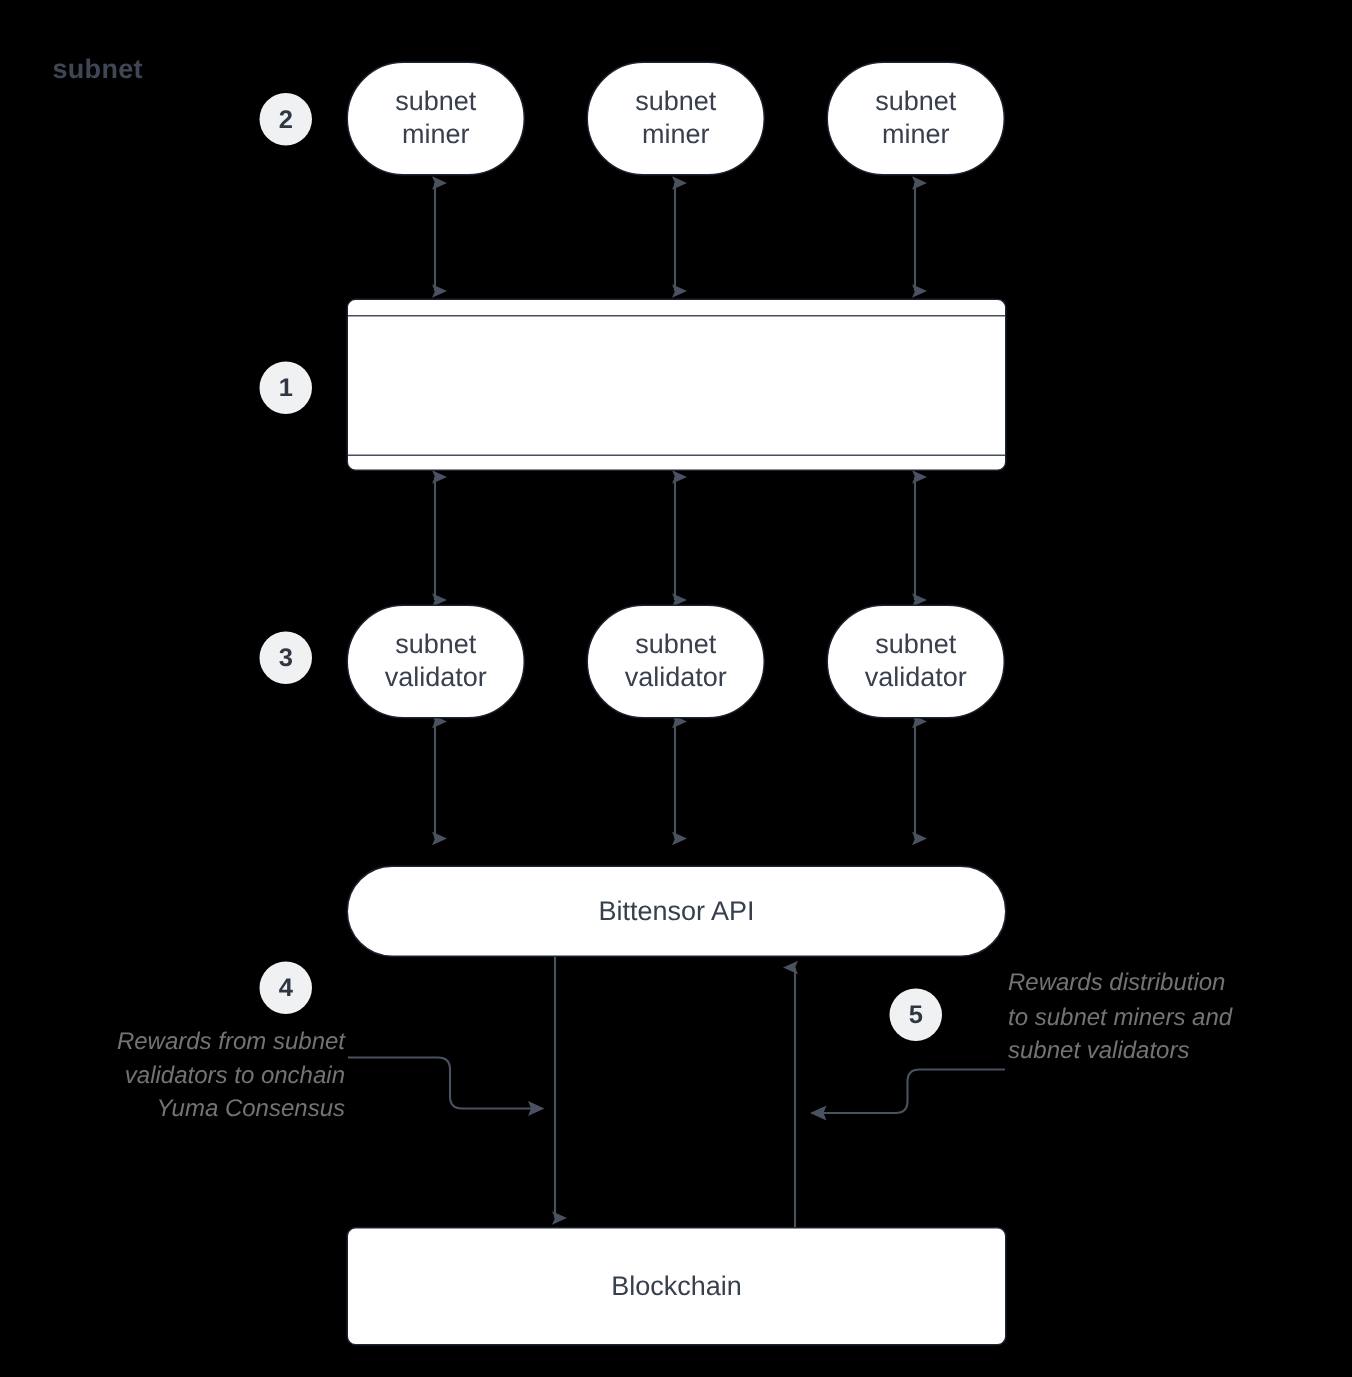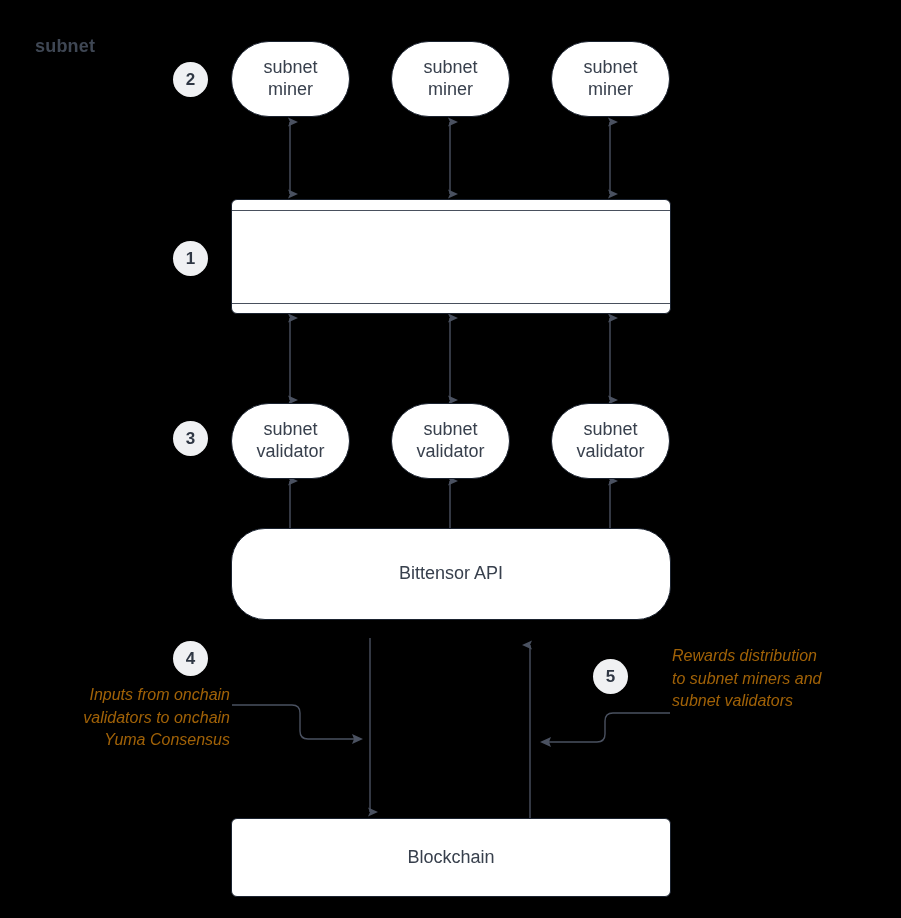--- a/index.html
+++ b/index.html
@@ -95,21 +95,21 @@
     justify-content: center;
     z-index: 5;
   }
 
   
   .annotation {
     position: absolute;
     font-style: italic;
     font-size: 16px;
     line-height: 1.42;
-    color: #a16207;
+    color: #737373;
     white-space: pre-line;
     z-index: 4;
   }
   .annotation.left  { text-align: right; }
   .annotation.right { text-align: left; }
 </style>
 </head>
 <body>
 
 <div id="canvas">
@@ -183,29 +183,29 @@
   </div>
   <div class="node pill" style="left:391px; top:403px; width:119px; height:76px;">
     <span class="node-label">subnet
 validator</span>
   </div>
   <div class="node pill" style="left:551px; top:403px; width:119px; height:76px;">
     <span class="node-label">subnet
 validator</span>
   </div>
 
-  <div class="node bigpill" style="left:231px; top:528px; width:440px; height:92px;">
+  <div class="node bigpill" style="left:231px; top:577px; width:440px; height:61px;">
     <span class="node-label">Bittensor API</span>
   </div>
 
   <div class="node rect" style="left:231px; top:818px; width:440px; height:79px;text-align:center;">
     <span class="node-label">Blockchain</span>
   </div>
 
-  <div class="annotation left" style="left:40px; top:684px; width:190px;">Inputs from onchain
+  <div class="annotation left" style="left:40px; top:684px; width:190px;">Rewards from subnet
 validators to onchain
 Yuma Consensus</div>
 
   <div class="annotation right" style="left:672px; top:645px; width:210px;">Rewards distribution
 to subnet miners and
 subnet validators</div>
 
 </div>
 
 </body></html>

